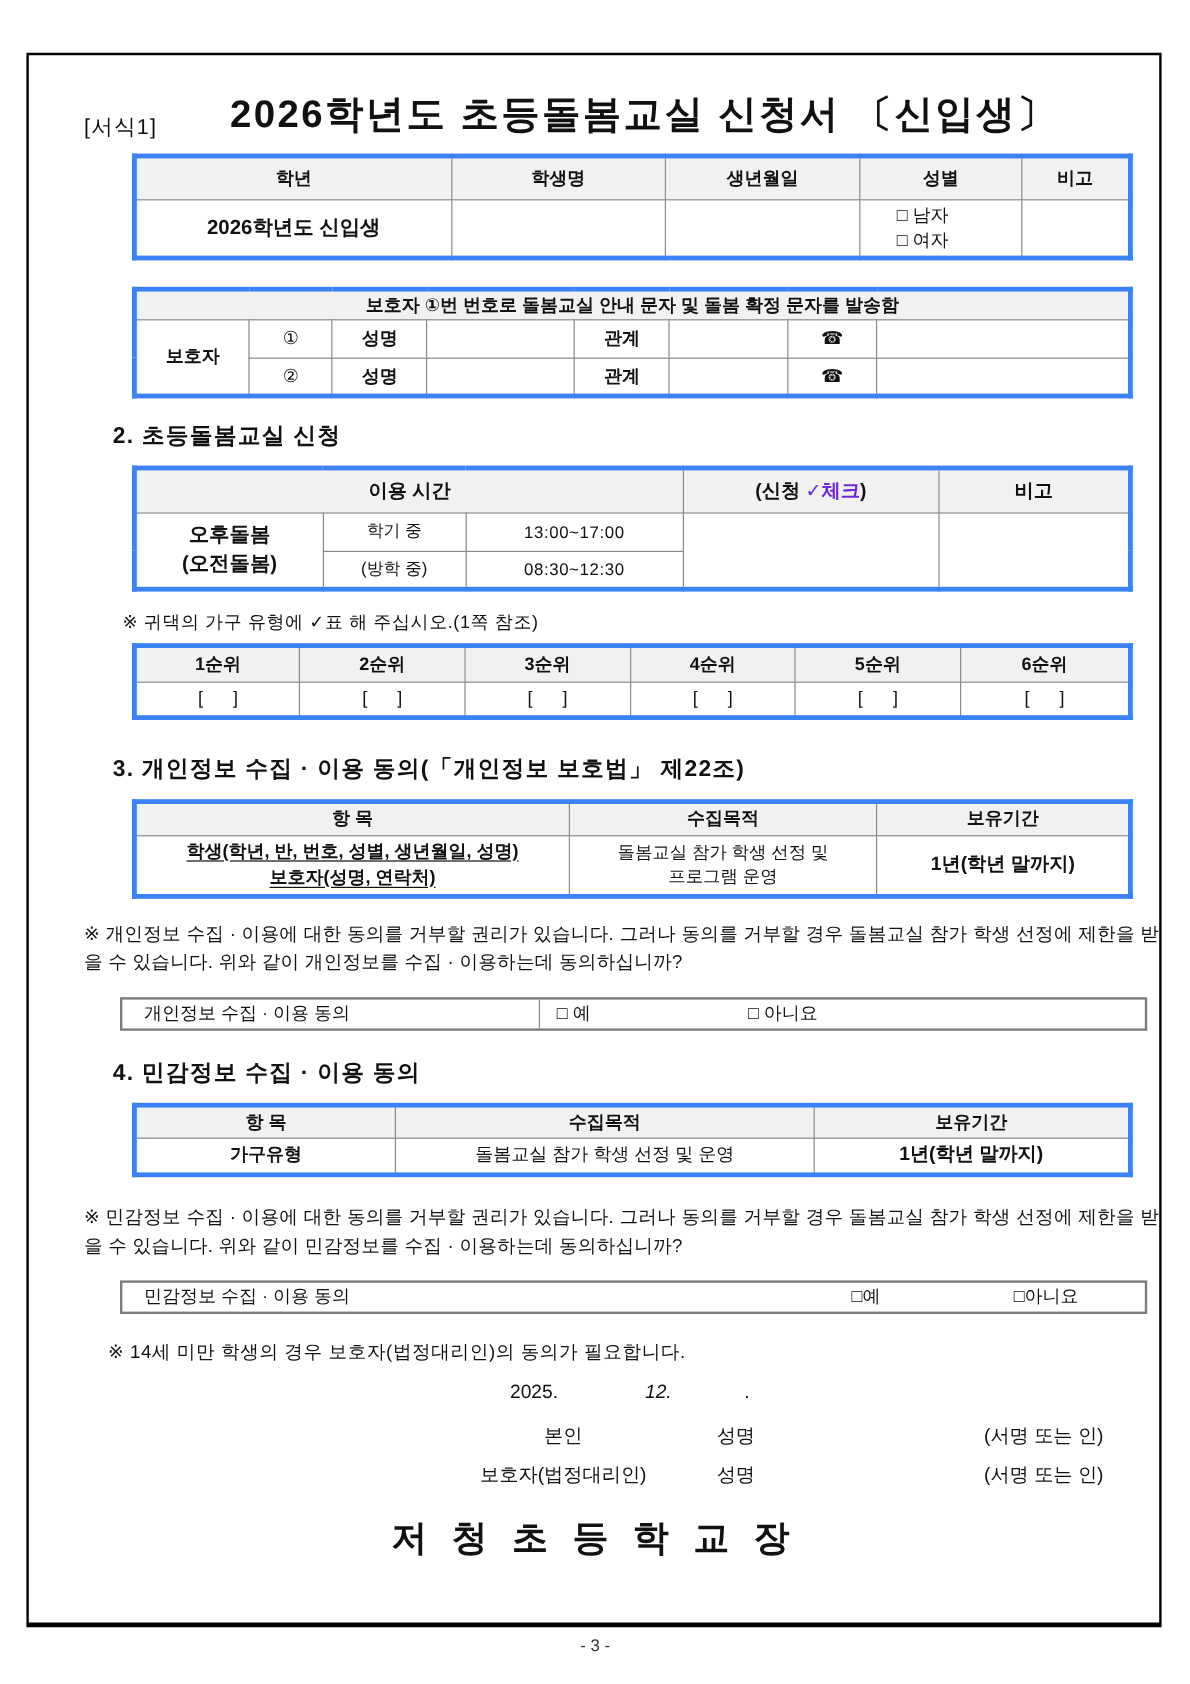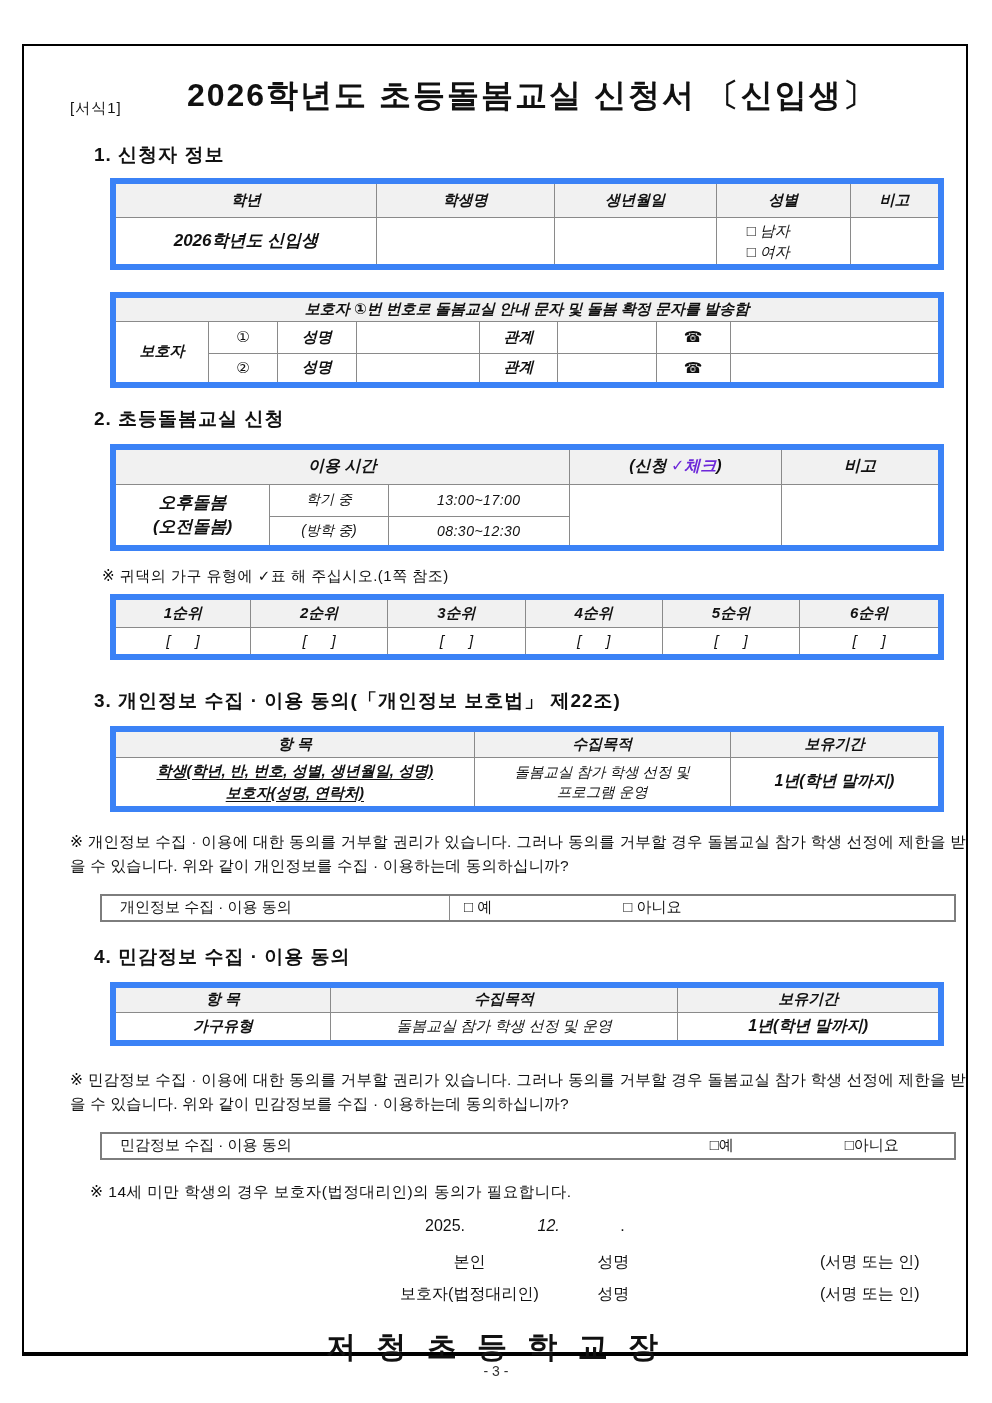--- a/index.html
+++ b/index.html
@@ -9,28 +9,28 @@
     font-family:"Liberation Sans","DejaVu Sans",sans-serif;
     color:#111;
   }
   .form-box {
     position:absolute; left:22px; top:44px; width:946px; height:1312px;
     border:2px solid #000; border-bottom-width:4px;
     padding:26px 22px 0 22px;
   }
   
   .title-row { display:flex; align-items:flex-end; margin:2px 2px 0 24px; }
-  .form-tag { font-size:15px; letter-spacing:1px; }
+  .form-tag { font-size:18px; letter-spacing:1px; }
   .doc-title { flex:1; text-align:center; font-size:32px; font-weight:bold; letter-spacing:2px; }
   
   .sec-heading { font-size:19px; font-weight:bold; margin-left:48px; letter-spacing:1px; }
   
   table { border-collapse:collapse; table-layout:fixed; margin-left:64px; }
   td { border:1px solid #8a8a8a; font-size:15px; text-align:center; vertical-align:middle; padding:2px 4px; overflow:hidden; }
-  table.frame { border:6px solid #3b82f6;font-style:italic; }
+  table.frame { border:4px solid #3b82f6; }
   td.hdr { background:#f1f1f1; font-weight:bold; }
   td.blank { background:#fff; }
   .bold { font-weight:bold; }
   .pre { white-space:pre; }
   
   .t-student td { height:36px; }
   .t-student tr.body td { height:46px; }
   .gender-cell { text-align:left; padding-left:30px; line-height:21px; font-size:15px; }
   .t-guardian td { height:32px; }
   .t-guardian td.notice { height:22px; }
@@ -80,21 +80,20 @@
 </head>
 <body>
 
 <div class="form-box">
 
   <div class="title-row">
     <span class="form-tag">[서식1]</span>
     <span class="doc-title">2026학년도 초등돌봄교실 신청서 〔신입생〕</span>
   </div>
 
-  <div class="sec-heading mt24">1. 신청자 정보</div>
 
   <table class="t-student frame mt10">
     <colgroup>
         <col style="width:268px">
         <col style="width:181px">
         <col style="width:165px">
         <col style="width:136px">
         <col style="width:92px">
       </colgroup>
     <tbody>

